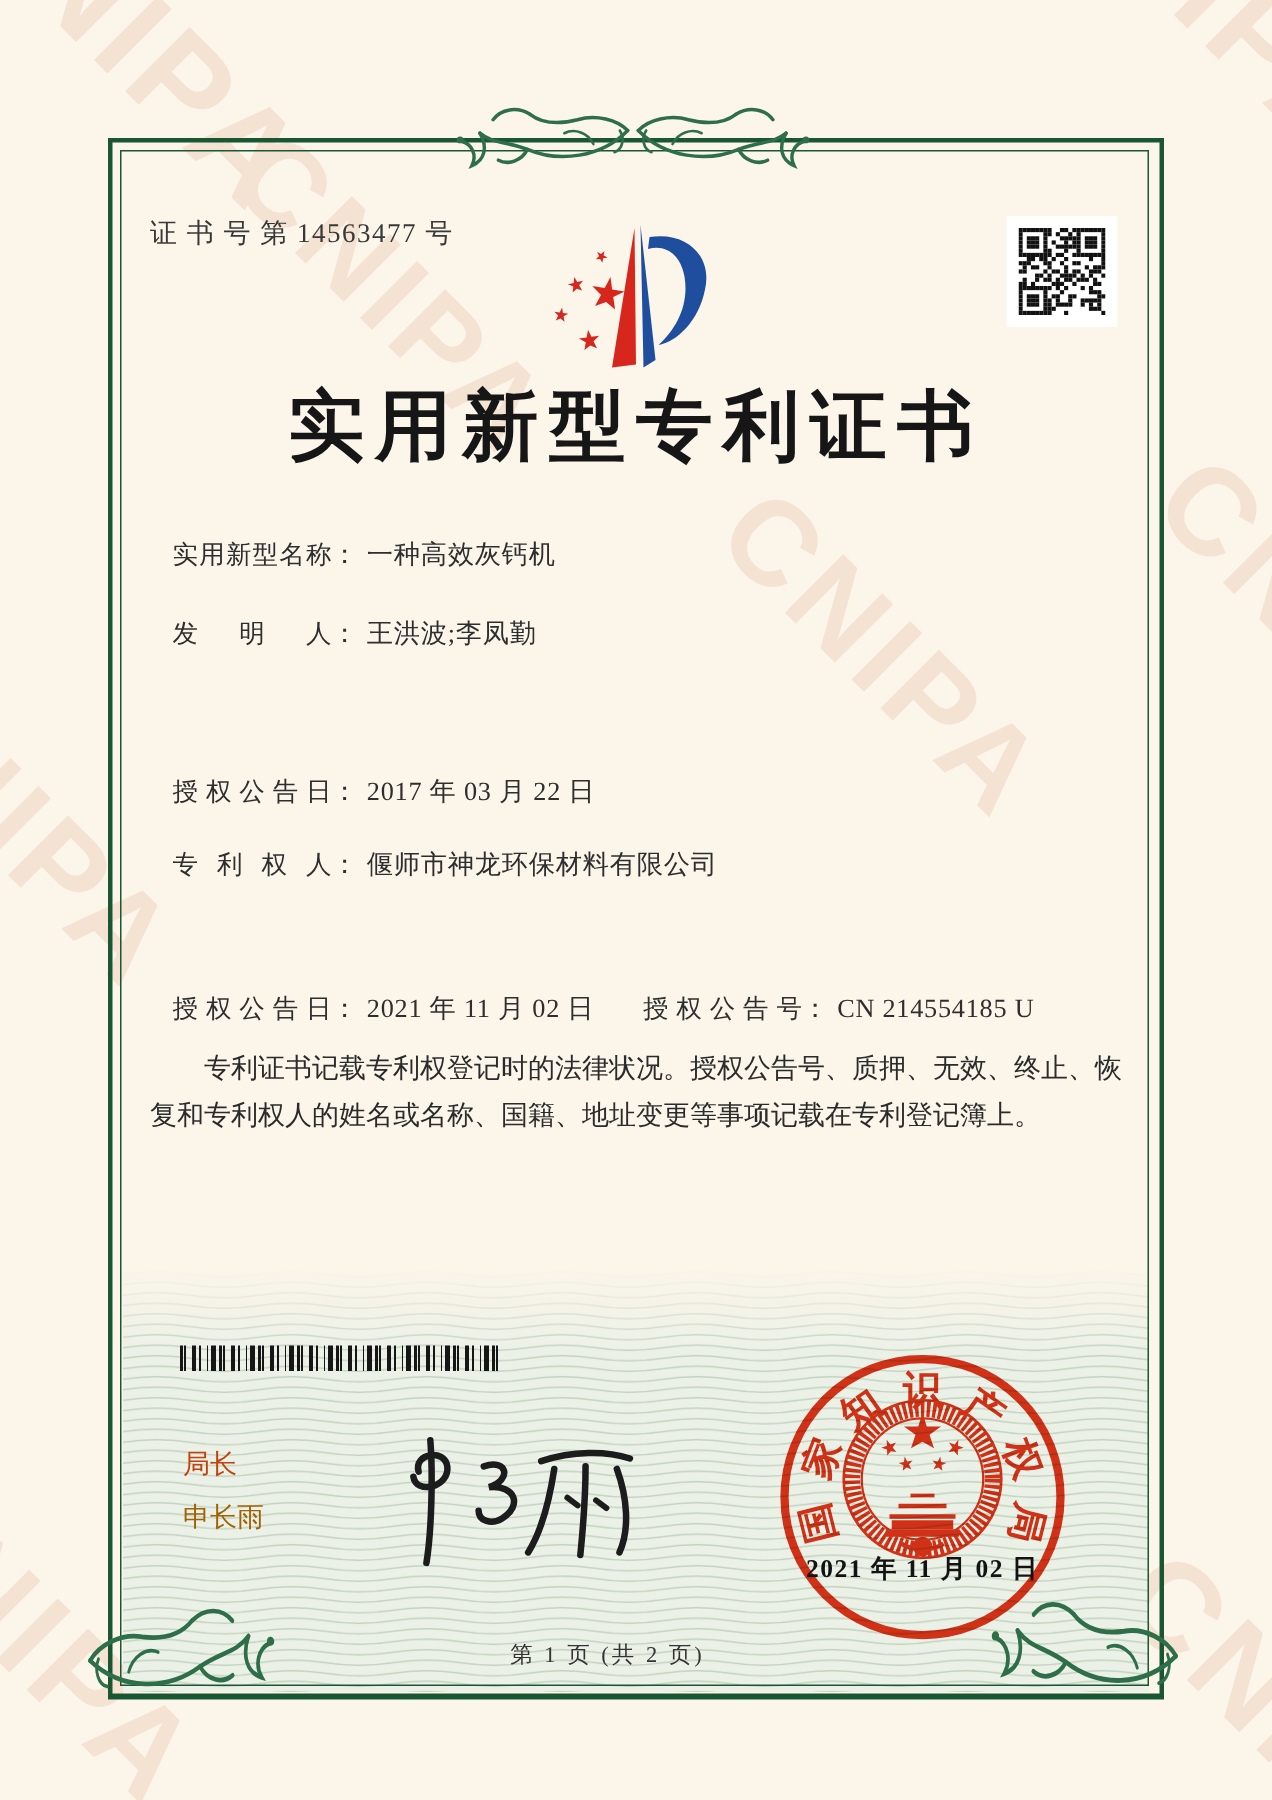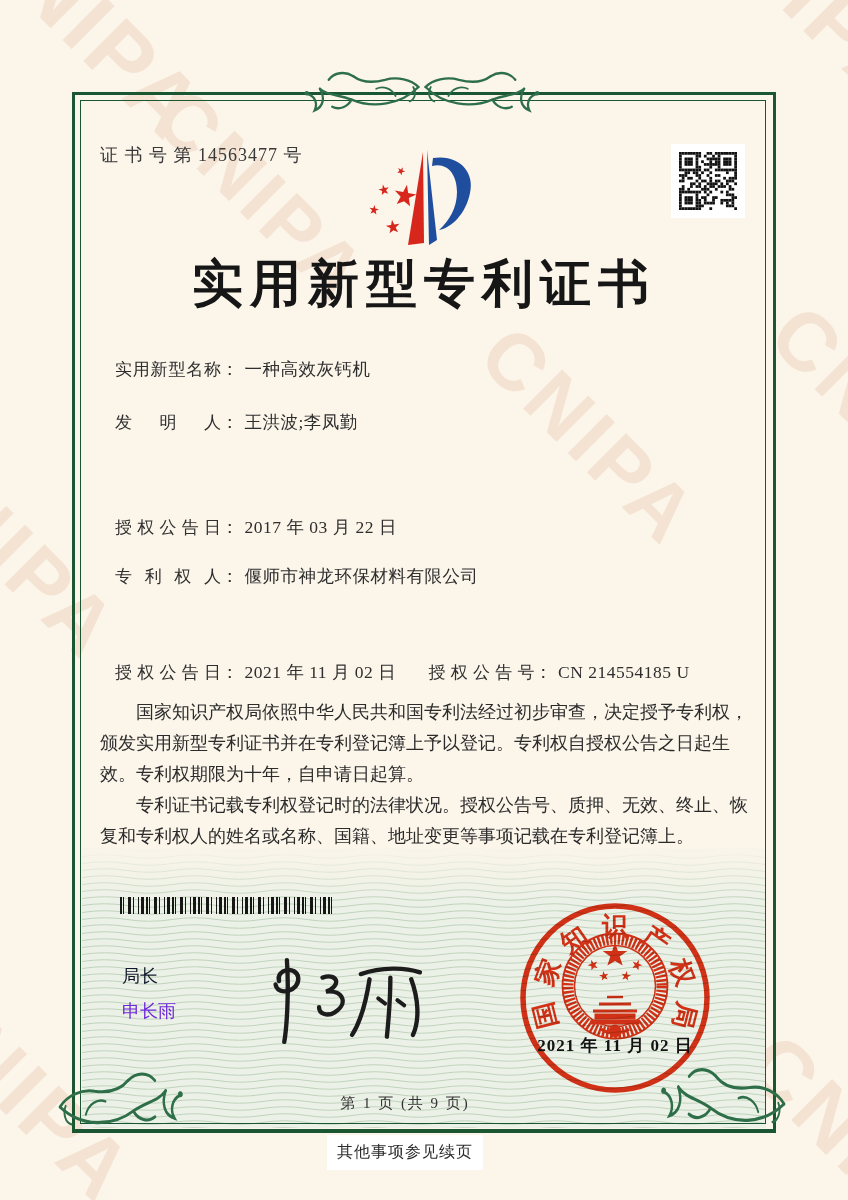--- a/index.html
+++ b/index.html
@@ -48,22 +48,22 @@
   .barcode{
     position:absolute; left:120px; top:897px; width:214px; height:17px; z-index:3;
     background:repeating-linear-gradient(90deg,
       #161616 0 2px, transparent 2px 3px,
       #161616 3px 4px, transparent 4px 8px,
       #161616 8px 11px, transparent 11px 13px,
       #161616 13px 14px, transparent 14px 18px,
       #161616 18px 19px, transparent 19px 21px,
       #161616 21px 24px, transparent 24px 26px);
   }
-  .sig-title{position:absolute; left:122px; top:964px; font-size:18px; color:#0f172a; z-index:3;}
-  .sig-name{position:absolute; left:122px; top:999px; font-size:18px; color:#6d28d9; z-index:3;}
+  .sig-title{position:absolute; left:122px; top:964px; font-size:18px; color:#c2410c; z-index:3;}
+  .sig-name{position:absolute; left:122px; top:999px; font-size:18px; color:#a16207; z-index:3;}
   .signature{position:absolute; left:252px; top:948px; z-index:3;}
   .seal{position:absolute; left:515px; top:893px; z-index:4; mix-blend-mode:multiply;}
   .page-num{position:absolute; left:0; top:1094px; width:810px; text-align:center; font-size:15px; letter-spacing:2px; color:#333; z-index:3;}
   .note-box{
     position:absolute; left:327px; top:1135px; width:156px; height:35px; background:#ffffff;
     display:flex; align-items:center; justify-content:center; z-index:3;
   }
   .note-box span{font-size:16px; letter-spacing:1px; color:#2b2b2b;}
   svg text{font-family:"Liberation Serif","DejaVu Serif",serif;}
 </style>
@@ -395,21 +395,20 @@
   <div class="row" style="top:660px;">
     <span class="pair1">
       <span class="lbl">授权公告日</span><span class="colon">：</span><span class="val">2021 年 11 月 02 日</span>
     </span>
     <span class="pair2">
       <span class="lbl">授权公告号</span><span class="colon">：</span><span class="val">CN 214554185 U</span>
     </span>
   </div>
 
   <div class="paras">
-    <p>国家知识产权局依照中华人民共和国专利法经过初步审查，决定授予专利权，颁发实用新型专利证书并在专利登记簿上予以登记。专利权自授权公告之日起生效。专利权期限为十年，自申请日起算。</p>
     <p>专利证书记载专利权登记时的法律状况。授权公告号、质押、无效、终止、恢复和专利权人的姓名或名称、国籍、地址变更等事项记载在专利登记簿上。</p>
   </div>
 
   <div class="barcode"></div>
 
   <div class="sig-title">局长</div>
   <div class="sig-name">申长雨</div>
   <svg class="signature" width="195" height="100" viewBox="0 0 210 115" fill="none" stroke="#1c1c1c" stroke-width="5" stroke-linecap="round">
     <path d="M24,38 C20,24 44,20 46,34 C48,50 22,56 20,42"></path>
     <path d="M33,14 C35,40 34,84 30,108"></path>
@@ -466,18 +465,15 @@
         <path d="M78,118 h44" stroke-width="3" fill="none"></path>
         <rect x="80" y="121" width="40" height="5"></rect>
         <rect x="76" y="127" width="48" height="4"></rect>
         <circle cx="100" cy="138" r="6"></circle>
         <path d="M86,136 C92,141 108,141 114,136" stroke-width="3" fill="none"></path>
       </g>
     </g>
     <text x="100" y="158" text-anchor="middle" font-size="17" font-weight="600" fill="#141414" letter-spacing="1">2021 年 11 月 02 日</text>
   </svg>
 
-  <div class="page-num">第 1 页 (共 9 页)</div>
-  <div class="note-box">
-    <span>其他事项参见续页</span>
-  </div>
+  <div class="page-num">第 1 页 (共 2 页)</div>
 
 </div>
 
 </body></html>

